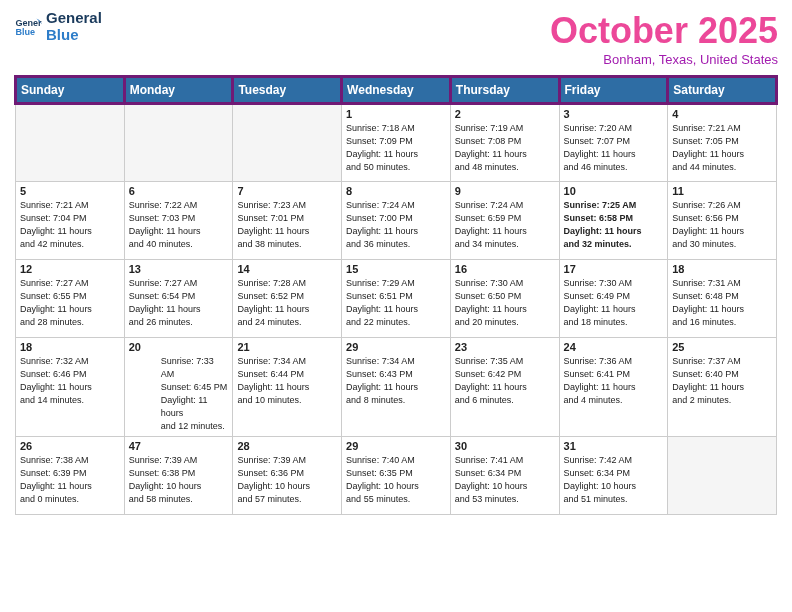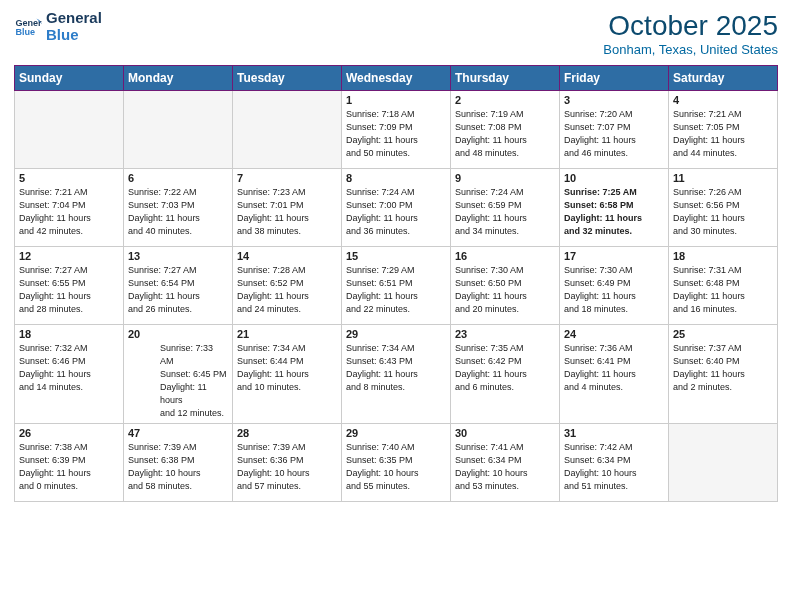--- a/index.html
+++ b/index.html
@@ -26,41 +26,41 @@
       gap: 4px;
     }
     .logo-icon {
       width: 28px;
       height: 28px;
     }
     .title-block {
       text-align: right;
     }
     .month-title {
-      font-size: 28px;
-      font-weight: normal;
-      color: #0c4a6e;
+      font-size: 36px;
+      font-weight: bold;
+      color: #ec4899;
     }
     .location {
       font-size: 13px;
-      color: #0369a1;
+      color: #a21caf;
     }
     table {
       width: 100%;
       border-collapse: collapse;
       table-layout: fixed;
     }
     thead th {
       background-color: #2e6da4;
       color: #fff;
       font-size: 12px;
       font-weight: bold;
       padding: 5px 4px;
       text-align: left;
-      border: 1px solid #701a75;
+      border: 3px solid #701a75;
     }
     td {
       border: 1px solid #ccc;
       vertical-align: top;
       padding: 3px 4px;
       font-size: 9.5px;
       color: #222;
       height: 78px;
       background: #fff;
     }

